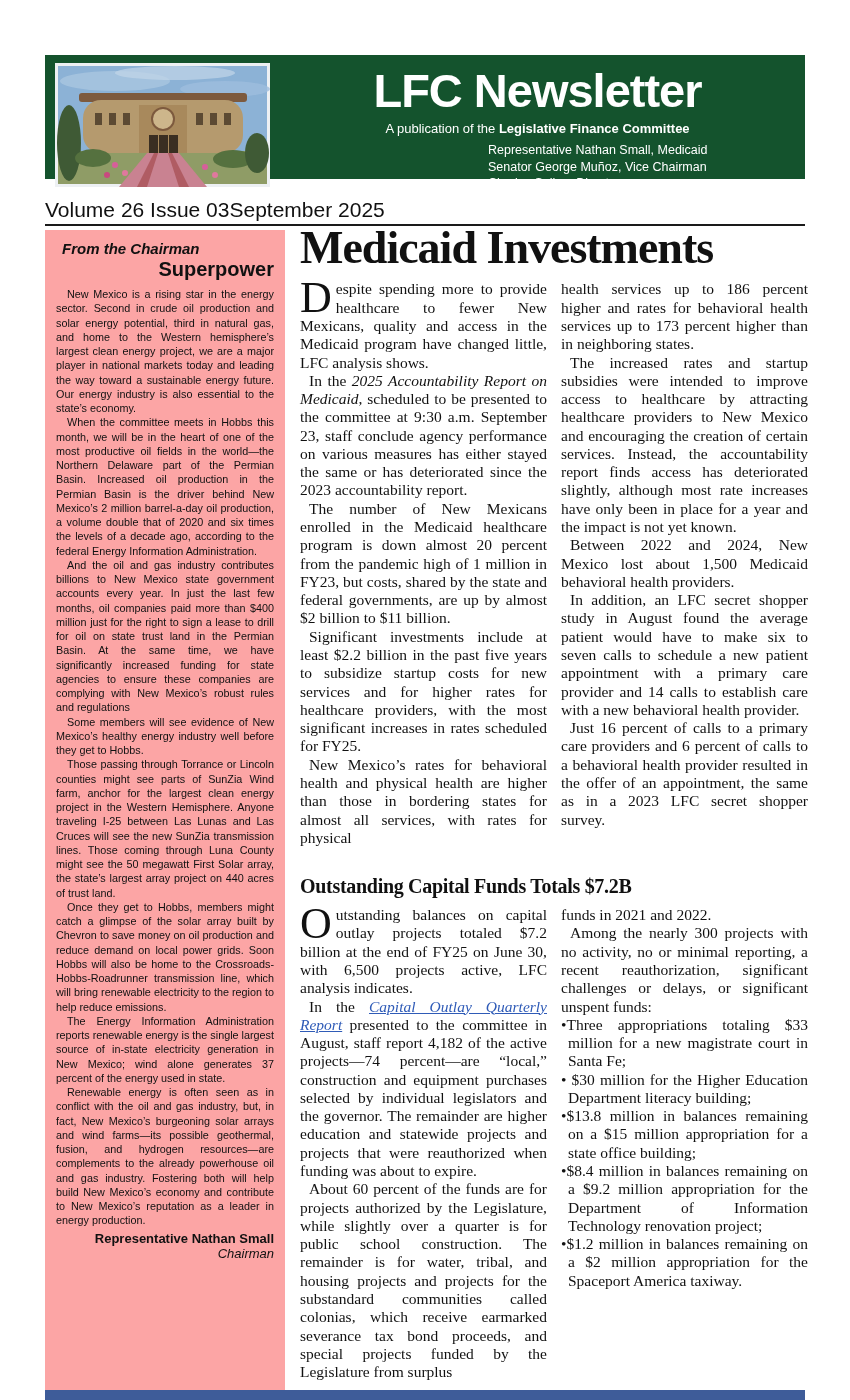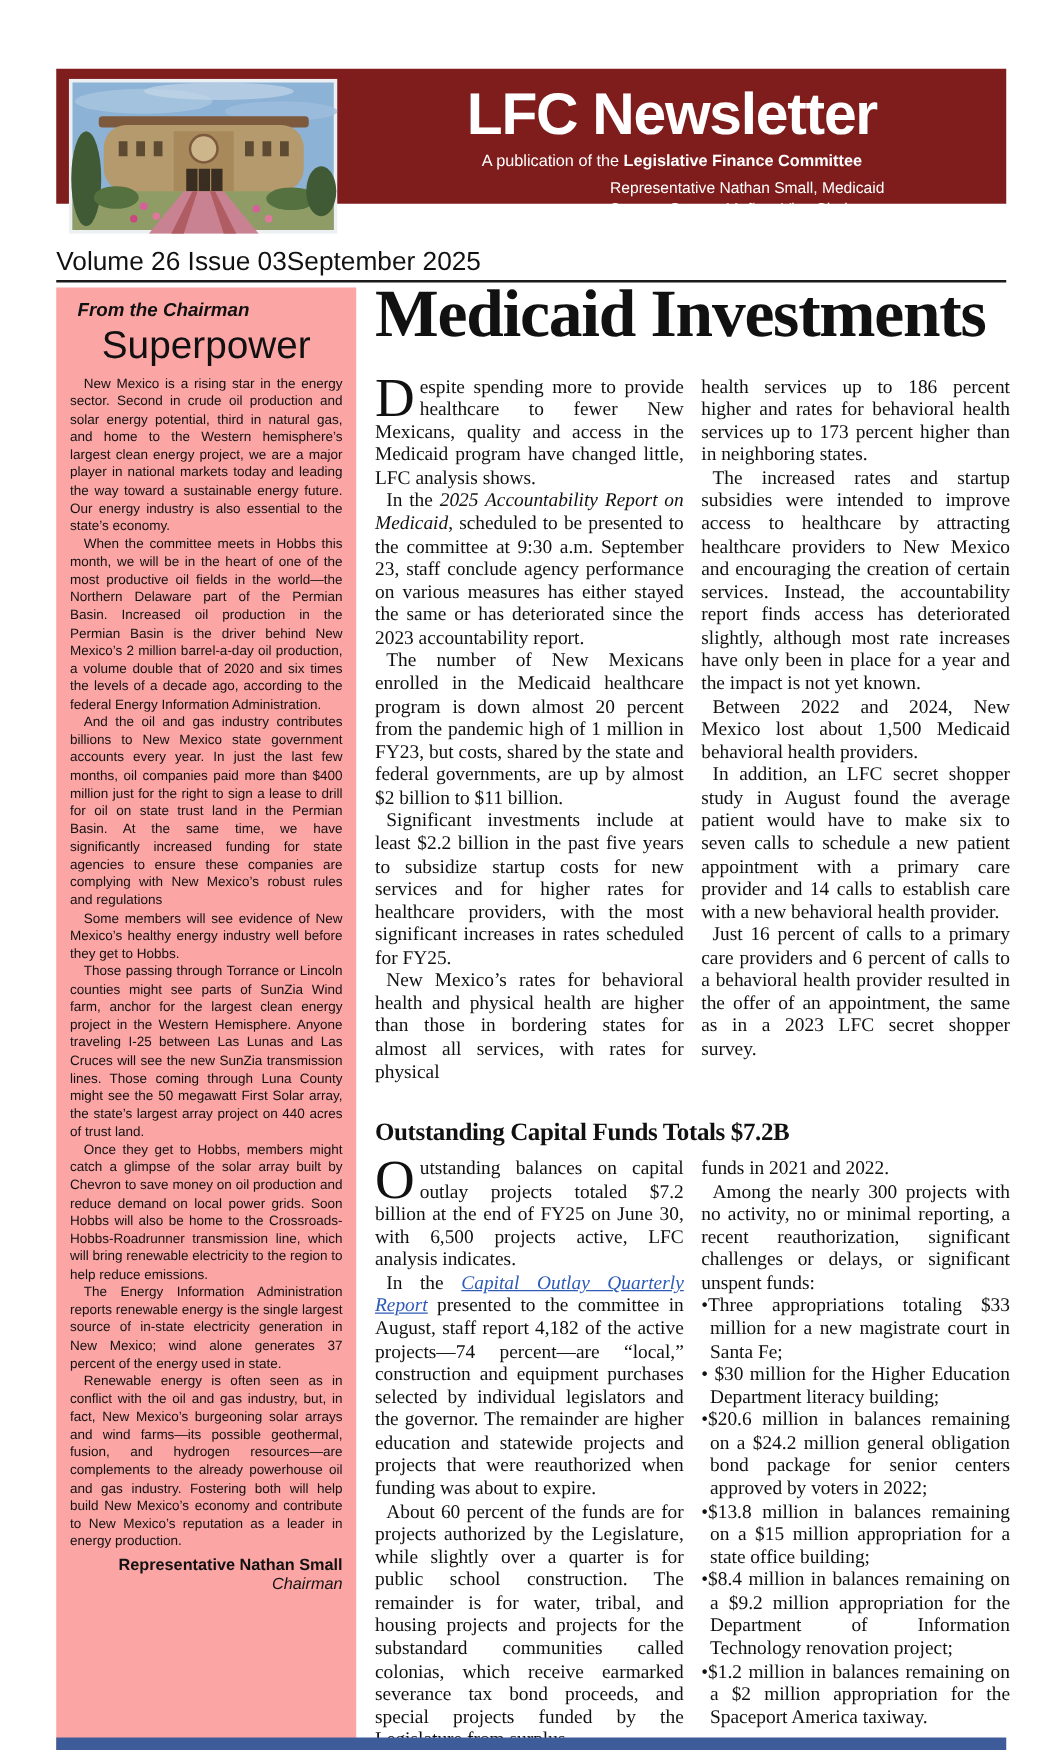--- a/index.html
+++ b/index.html
@@ -1,44 +1,44 @@
 <!DOCTYPE html>
 <html><head>
 <meta charset="utf-8">
 <style>
   html,body{margin:0;padding:0;background:#ffffff;}
   .page{position:relative;width:850px;height:1400px;background:#ffffff;overflow:hidden;
         font-family:"Liberation Sans",sans-serif;color:#111;}
 
   
-  .masthead{position:absolute;left:45px;top:55px;width:760px;height:108px;background:#7f1d1d;display:flex;}
+  .masthead{position:absolute;left:45px;top:55px;width:760px;height:124px;background:#14532d;display:flex;}
   .capitol{margin:8px 0 8px 10px;width:215px;height:124px;flex:0 0 auto;}
   .mast-right{flex:1;color:#fff;padding-top:12px;}
   .mast-title{text-align:center;font-size:47px;font-weight:bold;letter-spacing:-1px;line-height:1;}
   .mast-sub{text-align:center;font-size:13px;margin-top:7px;}
   .mast-sub b{font-weight:bold;}
   .officials{margin-left:218px;font-size:12.5px;line-height:1.32;margin-top:6px;}
 
   
   .issueline{position:absolute;left:45px;top:194px;width:760px;height:28px;display:flex;
              justify-content:flex-start;align-items:flex-end;font-size:21px;
              border-bottom:2px solid #1a1a1a;padding-bottom:2px;box-sizing:content-box;}
 
   
   .sidebar{position:absolute;left:45px;top:230px;width:240px;height:1308px;background:#fca5a5;
            padding:8px 11px;box-sizing:border-box;overflow:hidden;}
   .kicker{font-size:15px;font-weight:bold;font-style:italic;margin:2px 0 1px 6px;}
-  .side-title{text-align:center;font-size:31px;font-weight:normal;margin:0 0 6px 0;}
+  .side-title{text-align:right;font-size:20px;font-weight:bold;margin:0 0 6px 0;}
   .spara{font-size:10.8px;line-height:1.32;text-align:justify;margin:0;text-indent:11px;}
   .sig-name{font-weight:bold;text-align:right;font-size:13px;margin-top:3px;}
   .sig-role{font-style:italic;text-align:right;font-size:13px;}
 
   
   .main{position:absolute;left:300px;top:224px;width:508px;font-family:"Liberation Serif",serif;}
-  .headline1{font-size:54px;font-weight:bold;line-height:1.03;letter-spacing:-1px;margin:0 0 21px 0;}
+  .headline1{font-size:46px;font-weight:bold;line-height:1.03;letter-spacing:-1px;margin:0 0 9px 0;}
   .headline2{font-size:20px;font-weight:bold;letter-spacing:-0.3px;margin:28px 0 8px 0;}
   .cols{display:flex;gap:14px;}
   .col{width:247px;flex:0 0 auto;}
   .apara{font-size:15.5px;line-height:1.18;text-align:justify;margin:0;text-indent:9px;}
   .apara.noindent{text-indent:0;}
   .dropcap{float:left;font-size:44px;line-height:34px;padding:1px 4px 0 0;}
   .bullet{font-size:15.5px;line-height:1.18;text-align:justify;margin:0;padding-left:7px;text-indent:-7px;}
   .doclink{color:#2f5bb7;font-style:italic;text-decoration:underline;}
   em{font-style:italic;}
 
@@ -145,21 +145,20 @@
         <div class="col">
             <p class="apara noindent"><span class="dropcap">O</span>utstanding balances on capital outlay projects totaled $7.2 billion at the end of FY25 on June 30, with 6,500 projects active, LFC analysis indicates.</p>
             <p class="apara">In the <a class="doclink" href="#">Capital Outlay Quarterly Report</a> presented to the committee in August, staff report 4,182 of the active projects—74 percent—are “local,” construction and equipment purchases selected by individual legislators and the governor. The remainder are higher education and statewide projects and projects that were reauthorized when funding was about to expire.</p>
             <p class="apara">About 60 percent of the funds are for projects authorized by the Legislature, while slightly over a quarter is for public school construction. The remainder is for water, tribal, and housing projects and projects for the substandard communities called colonias, which receive earmarked severance tax bond proceeds, and special projects funded by the Legislature from surplus</p>
           </div>
         <div class="col">
             <p class="apara noindent">funds in 2021 and 2022.</p>
             <p class="apara">Among the nearly 300 projects with no activity, no or minimal reporting, a recent reauthorization, significant challenges or delays, or significant unspent funds:</p>
             <p class="bullet">•Three appropriations totaling $33 million for a new magistrate court in Santa Fe;</p>
             <p class="bullet">• $30 million for the Higher Education Department literacy building;</p>
-            <p class="bullet">•$20.6 million in balances remaining on a $24.2 million general obligation bond package for senior centers approved by voters in 2022;</p>
             <p class="bullet">•$13.8 million in balances remaining on a $15 million appropriation for a state office building;</p>
             <p class="bullet">•$8.4 million in balances remaining on a $9.2 million appropriation for the Department of Information Technology renovation project;</p>
             <p class="bullet">•$1.2 million in balances remaining on a $2 million appropriation for the Spaceport America taxiway.</p>
           </div>
       </div>
     </div>
 
   </div>
 
   <div class="footerbar"></div>

